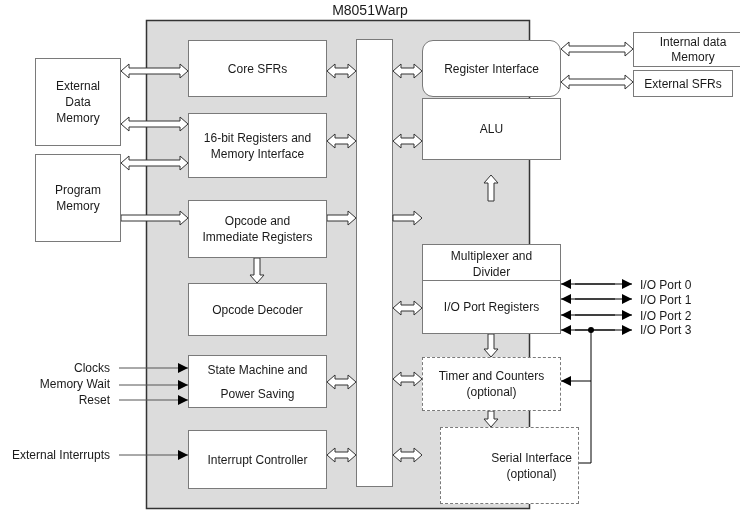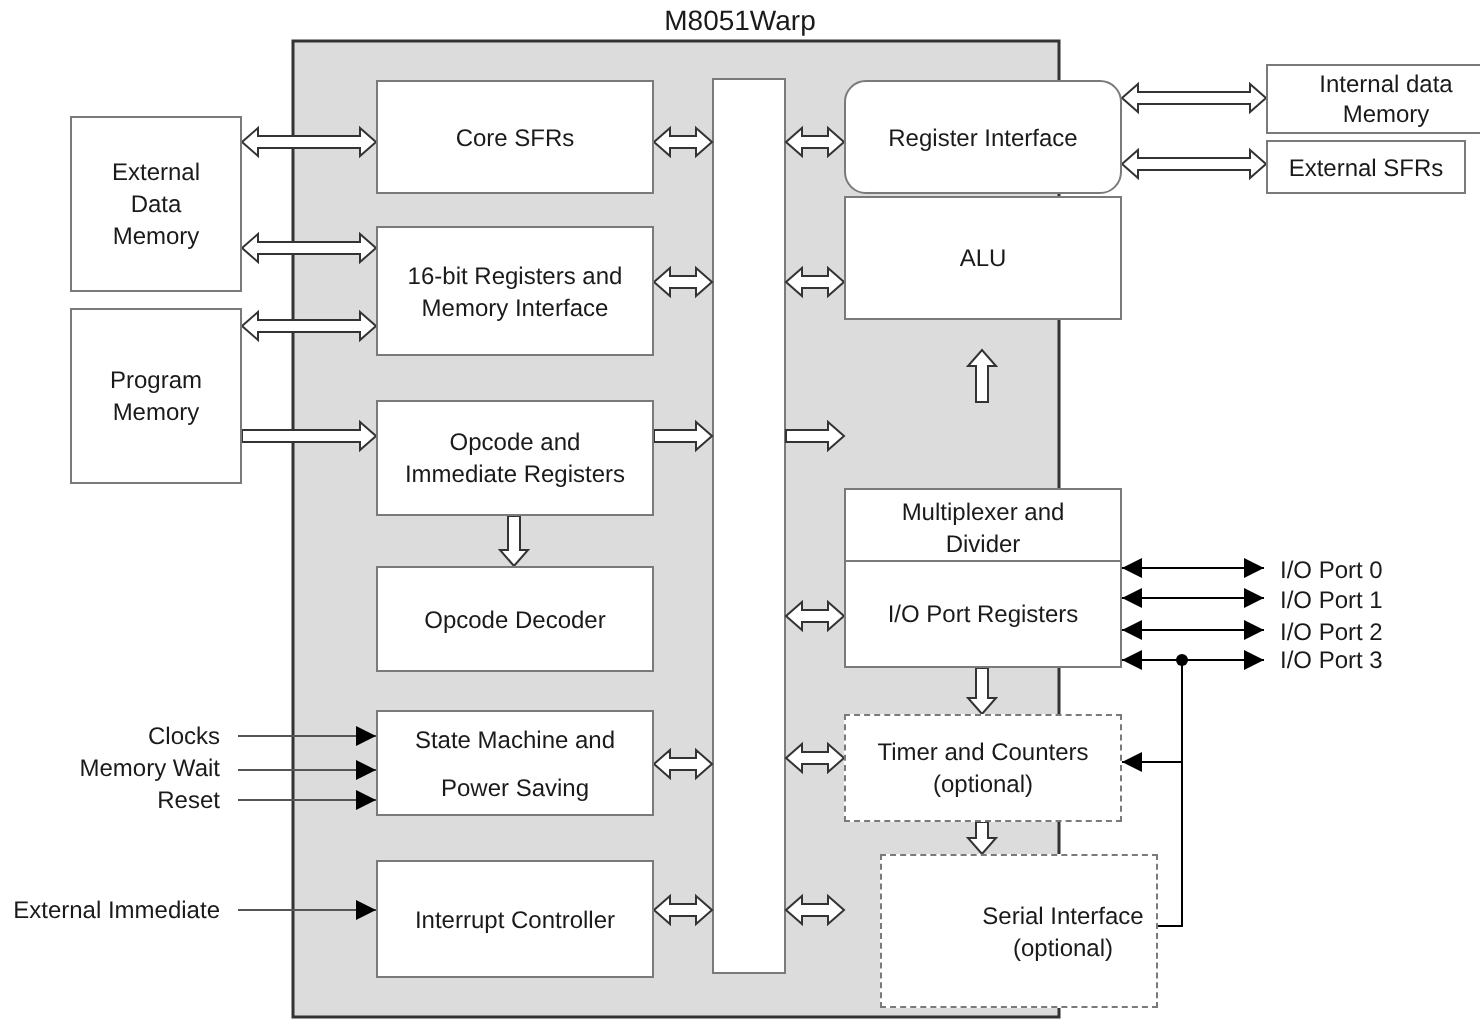--- a/index.html
+++ b/index.html
@@ -150,18 +150,18 @@
 (optional)</span>
 </div>
 <div class="box dashed" style="left:440px;top:427px;width:139px;height:77px;padding-left:44px;">
   <span>Serial Interface
 (optional)</span>
 </div>
 
 <div class="lbl right" style="right:630px;top:361px;">Clocks</div>
 <div class="lbl right" style="right:630px;top:377px;">Memory Wait</div>
 <div class="lbl right" style="right:630px;top:393px;">Reset</div>
-<div class="lbl right" style="right:630px;top:448px;">External Immediate</div>
+<div class="lbl right" style="right:630px;top:448px;">External Interrupts</div>
 
 <div class="lbl" style="left:640px;top:278px;">I/O Port 0</div>
 <div class="lbl" style="left:640px;top:293px;">I/O Port 1</div>
 <div class="lbl" style="left:640px;top:309px;">I/O Port 2</div>
 <div class="lbl" style="left:640px;top:323px;">I/O Port 3</div>
 
 </body></html>

